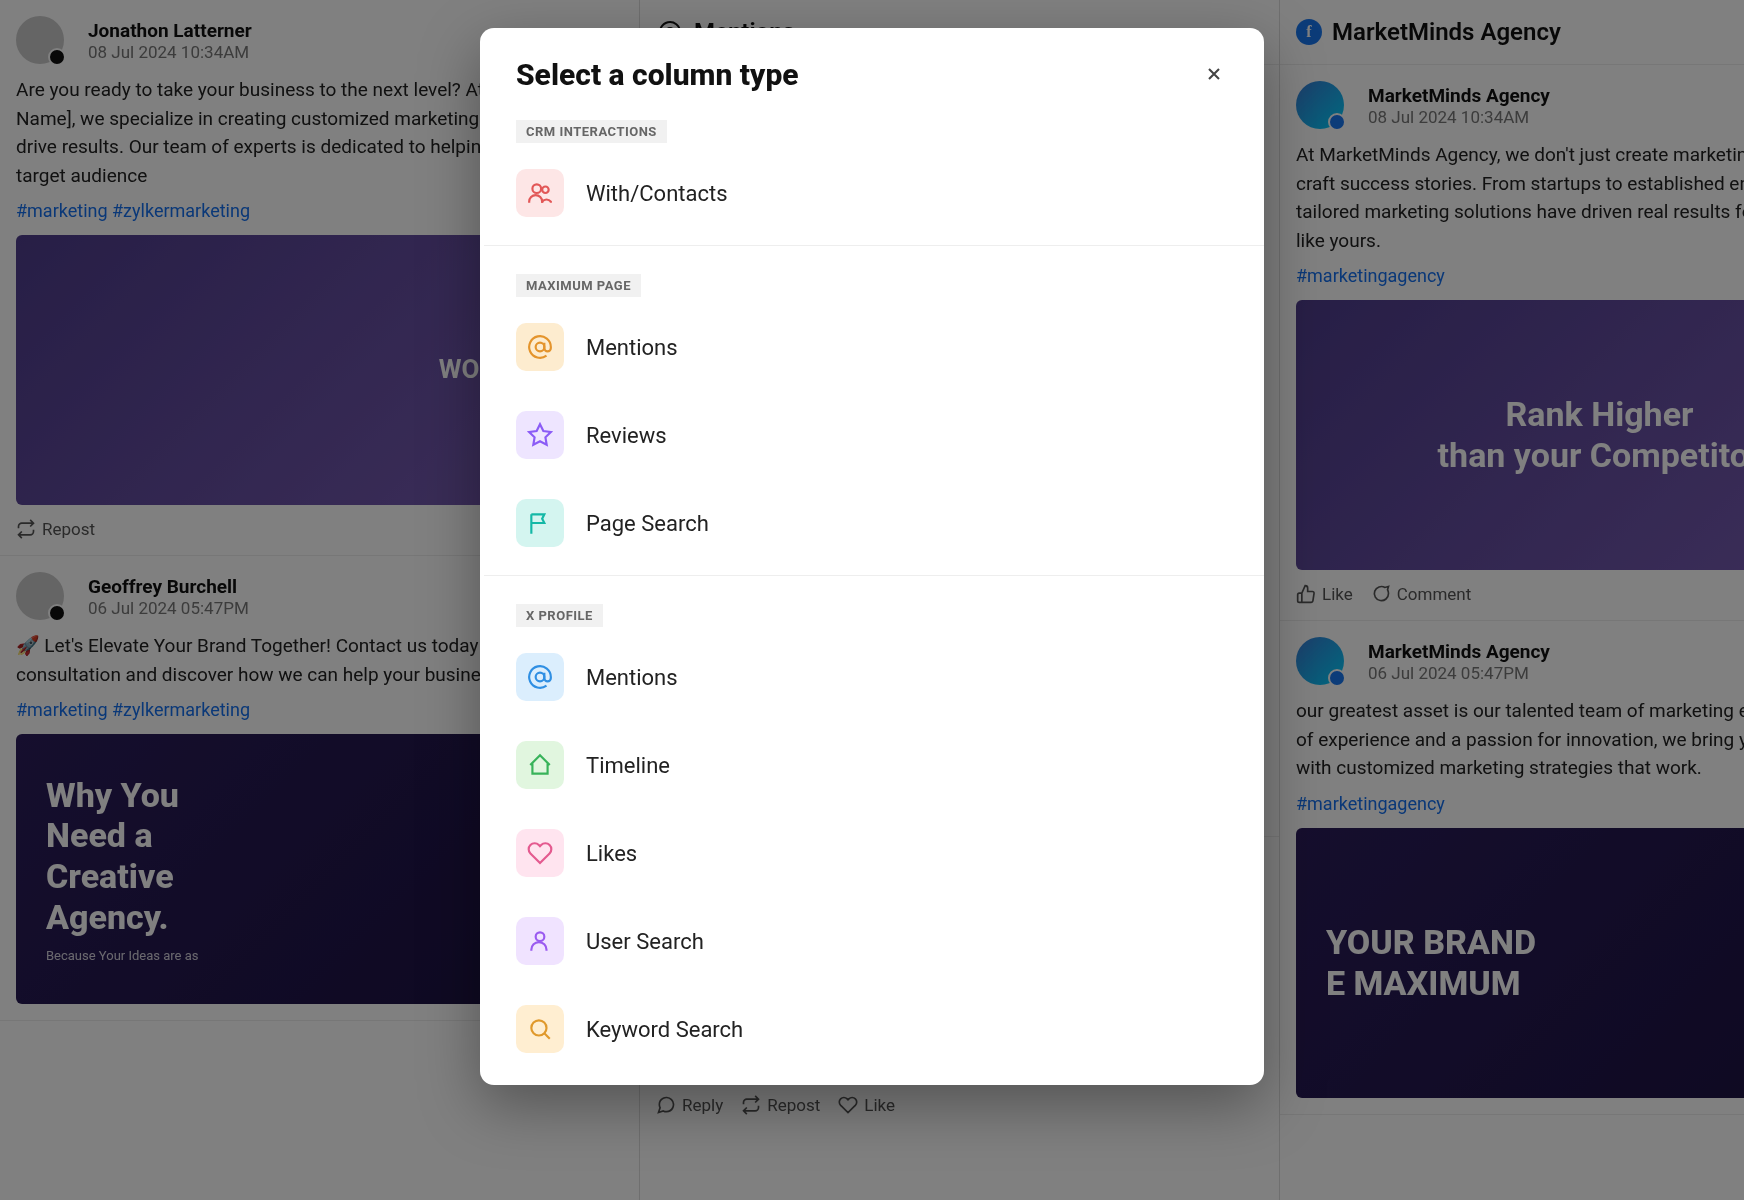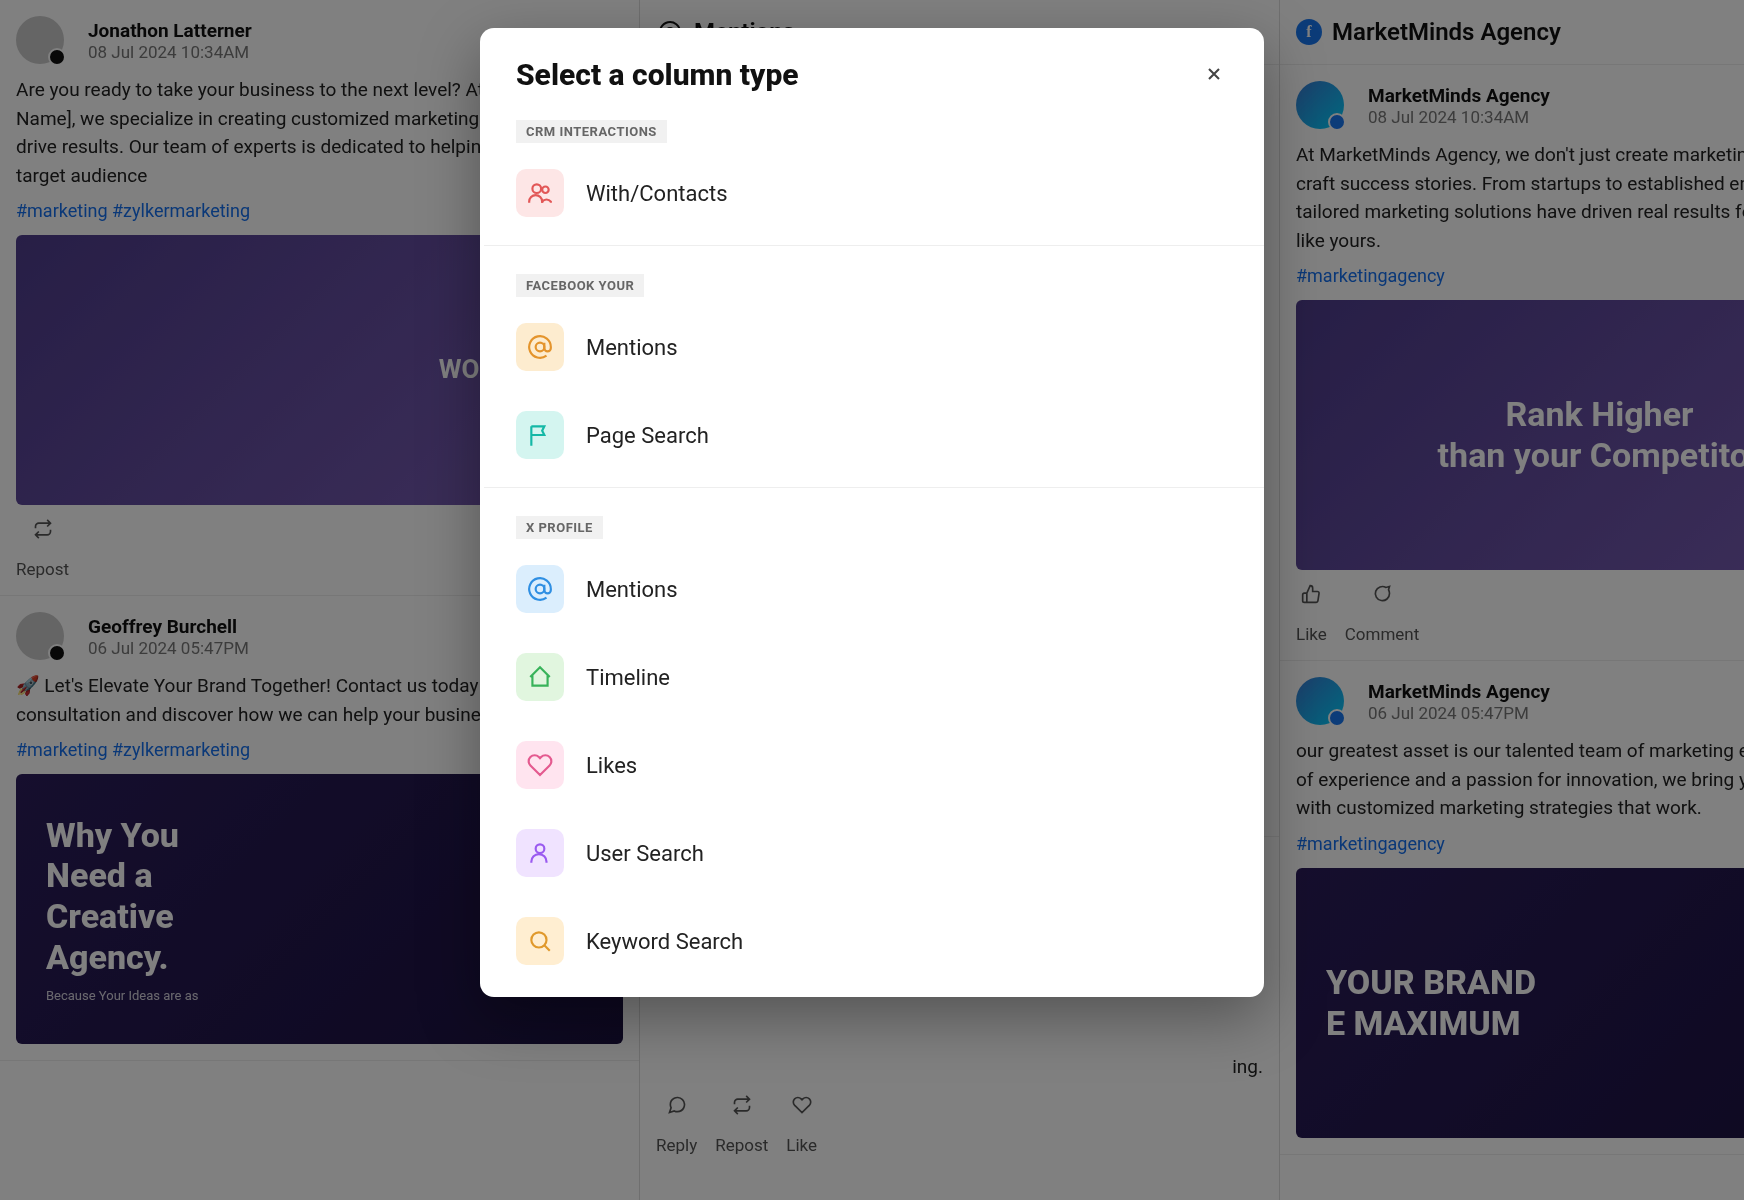--- a/index.html
+++ b/index.html
@@ -107,21 +107,21 @@
   .post-image.center { justify-content: center; text-align: center; font-size: 34px; }
   .post-image.dark { background: linear-gradient(135deg,#2b1c5b,#1a1140); justify-content: flex-start; text-align: left; font-size: 34px; font-weight: 800; }
   .actions {
     display: flex;
     gap: 18px;
     margin-top: 14px;
     color: #555;
     font-size: 17px;
     align-items: center;
   }
-  .action { display: flex; align-items: center; gap: 20px; flex-direction: column; }
+  .action { display: flex; align-items: center; gap: 6px; }
   .fb-circle {
     width: 26px; height: 26px; border-radius: 50%;
     background: #1877f2;
     display: inline-flex; align-items: center; justify-content: center;
     color: #fff; font-weight: 900; font-family: Georgia, serif;
   }
   .icon-plain { width: 20px; height: 20px; }
 
   
   .dim {
@@ -370,28 +370,35 @@
   <div id="dialog-body"><div class="section-label">CRM INTERACTIONS</div><div class="option">
         <div class="opt-icon bg-red">
           <svg viewBox="0 0 24 24" width="26" height="26" fill="none" stroke="currentColor" stroke-width="2">
             <circle cx="9" cy="8" r="4"></circle>
             <path d="M2 21v-1a6 6 0 0112 0v1"></path>
             <circle cx="17" cy="9" r="3"></circle>
             <path d="M14 21v-1a5 5 0 018 0v1"></path>
           </svg>
         </div>
         <div class="opt-label">With/Contacts</div>
-      </div><div class="divider"></div><div class="section-label">FACEBOOK YOUR</div><div class="option">
+      </div><div class="divider"></div><div class="section-label">MAXIMUM PAGE</div><div class="option">
         <div class="opt-icon bg-orange">
           <svg viewBox="0 0 24 24" width="26" height="26" fill="none" stroke="currentColor" stroke-width="2">
             <circle cx="12" cy="12" r="4"></circle>
             <path d="M16 8v5a3 3 0 006 0v-1a10 10 0 10-4 8"></path>
           </svg>
         </div>
         <div class="opt-label">Mentions</div>
+      </div><div class="option">
+        <div class="opt-icon bg-purple">
+          <svg viewBox="0 0 24 24" width="26" height="26" fill="none" stroke="currentColor" stroke-width="2">
+            <polygon points="12 2 15.09 8.26 22 9.27 17 14.14 18.18 21.02 12 17.77 5.82 21.02 7 14.14 2 9.27 8.91 8.26 12 2"></polygon>
+          </svg>
+        </div>
+        <div class="opt-label">Reviews</div>
       </div><div class="option">
         <div class="opt-icon bg-teal">
           <svg viewBox="0 0 24 24" width="26" height="26" fill="none" stroke="currentColor" stroke-width="2">
             <path d="M4 22V4m0 0h12l-2 4 2 4H4"></path>
           </svg>
         </div>
         <div class="opt-label">Page Search</div>
       </div><div class="divider"></div><div class="section-label">X PROFILE</div><div class="option">
         <div class="opt-icon bg-blue">
           <svg viewBox="0 0 24 24" width="26" height="26" fill="none" stroke="currentColor" stroke-width="2">

